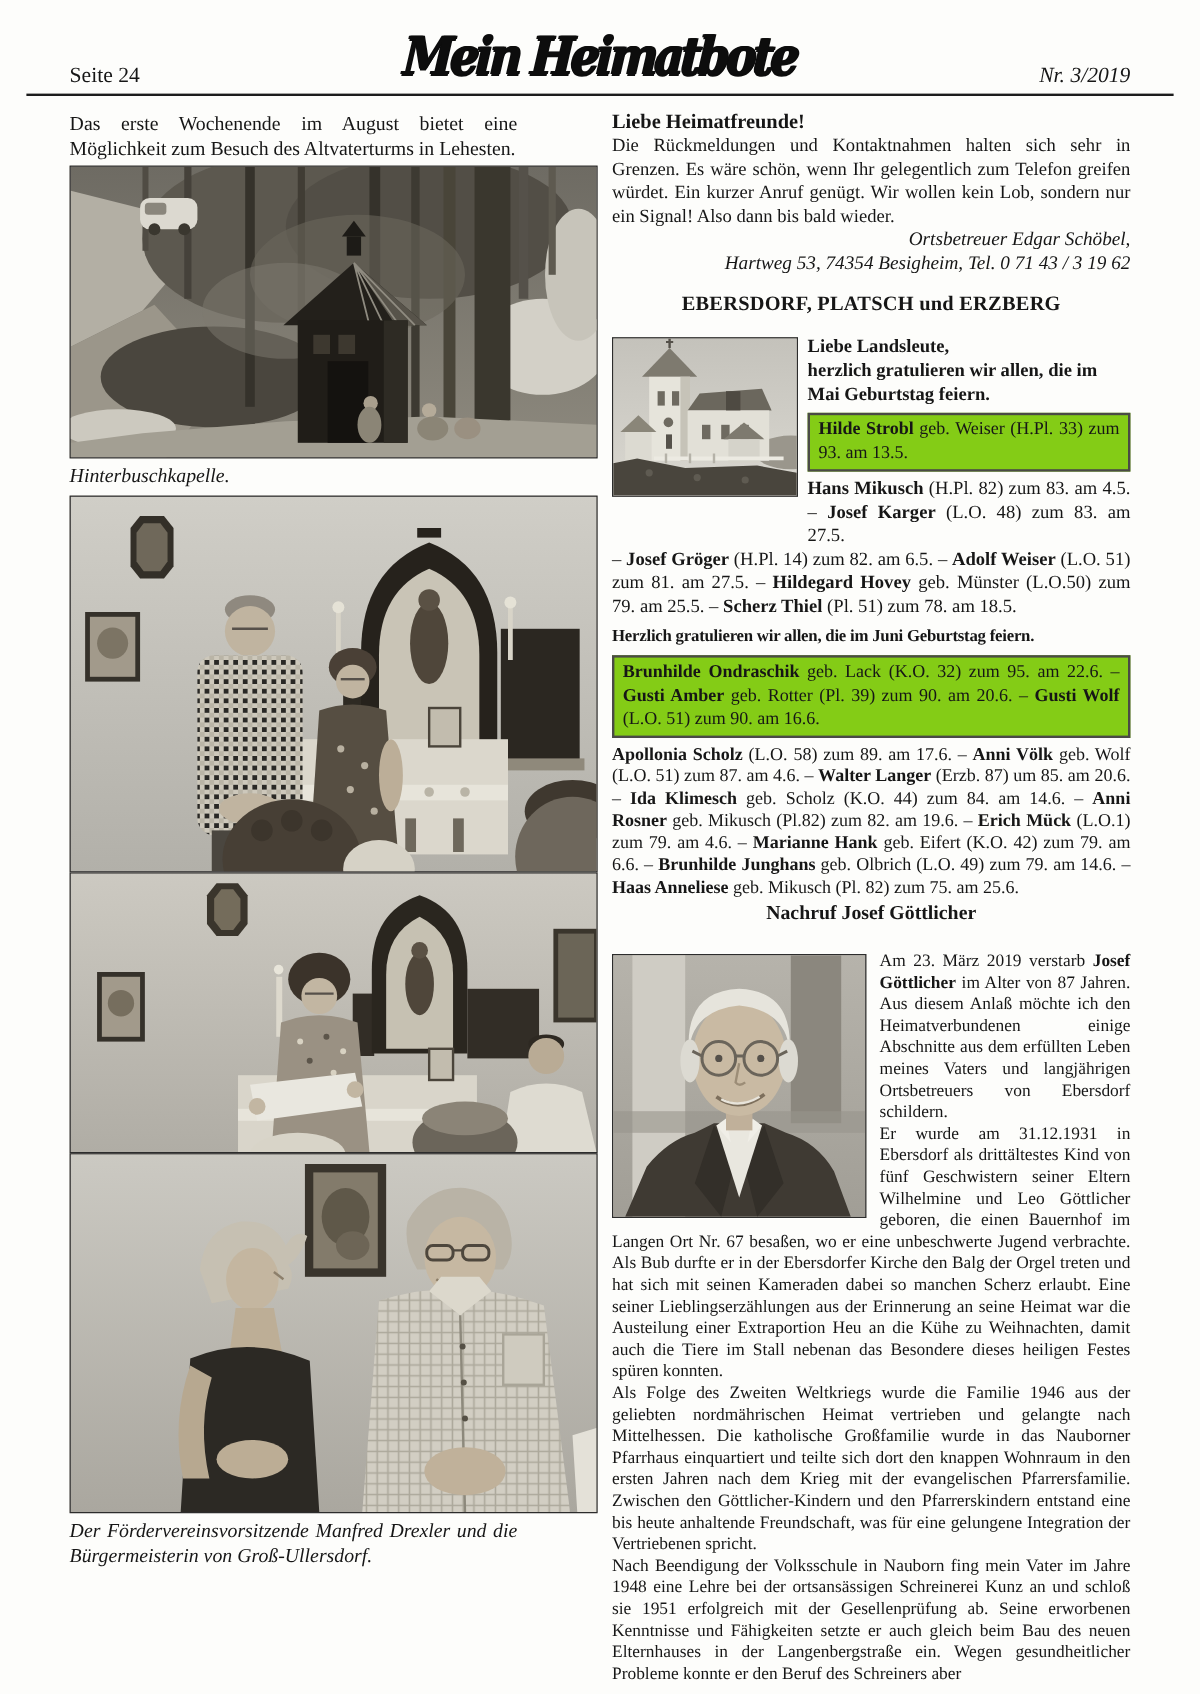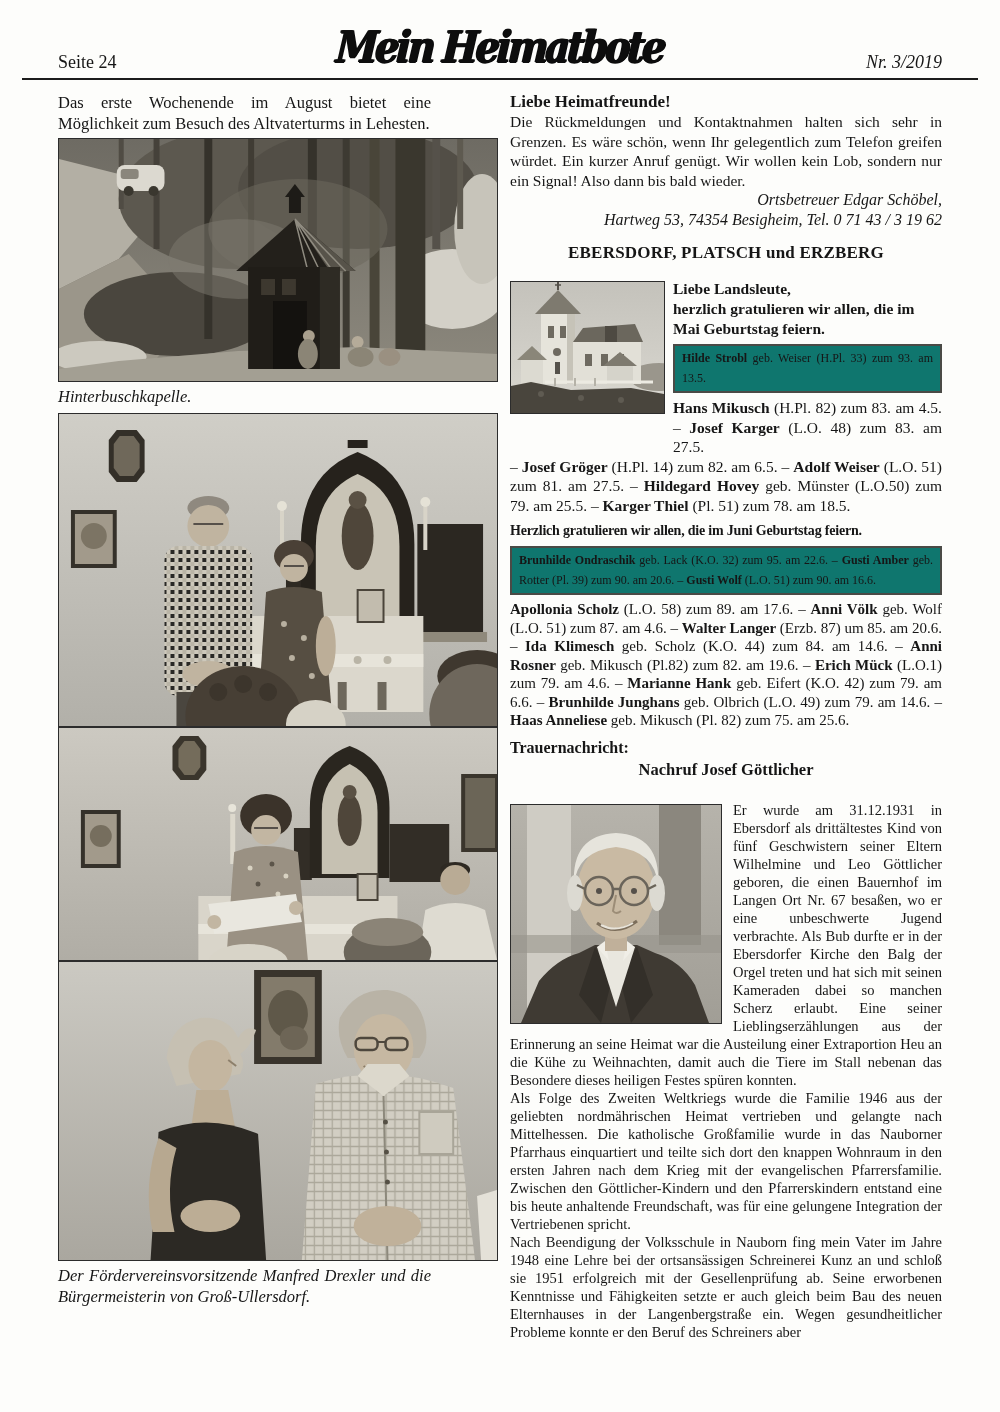--- a/index.html
+++ b/index.html
@@ -35,22 +35,22 @@
 
   .greet-head{font-size:17px;line-height:20px;font-weight:bold;}
   .sig{font-style:italic;text-align:right;font-size:16px;line-height:19.5px;}
   .section-head{font-weight:bold;text-align:center;font-size:17px;line-height:20px;margin-top:14px;letter-spacing:.2px;}
 
   .media{position:relative;margin-top:16px;min-height:148px;}
   .media .photo{position:absolute;left:0;top:2px;width:153px;height:131px;}
   .mtext{margin-left:163px;}
   .mtext .bold{font-size:15.5px;line-height:20px;}
   .bbox{
-    border:2px solid #4a4a46;background:#0f766e;
-    padding:3px 7px;margin:5px 0;font-size:12px;line-height:19.5px;text-align:justify;
+    border:2px solid #4a4a46;background:#84cc16;
+    padding:3px 7px;margin:5px 0;font-size:15px;line-height:19.5px;text-align:justify;
   }
   .nowrap{white-space:nowrap;letter-spacing:-.2px;}
   .june-head{font-weight:bold;font-size:14px;line-height:20px;margin-top:6px;}
   .jlist{font-size:15px;line-height:18.5px;}
   .trauer{font-weight:bold;font-size:16px;line-height:20px;margin-top:8px;}
   .nachruf{font-weight:bold;text-align:center;font-size:16.5px;line-height:20px;margin:2px 0 21px;}
   .obit p{font-size:14.5px;line-height:18px;text-align:justify;}
   .obit .photo{float:left;width:210px;height:218px;margin:3px 11px 3px 0;}
 </style>
 </head>
@@ -332,29 +332,28 @@
         </svg>
       </div>
       <div class="mtext">
         <p class="bold">Liebe Landsleute,</p>
         <p class="bold">herzlich gratulieren wir allen, die im Mai Geburtstag feiern.</p>
         <div class="bbox"><b>Hilde Strobl</b> geb. Weiser (H.Pl. 33) zum 93. am 13.5.</div>
         <p class="rbody j"><b>Hans Mikusch</b> (H.Pl. 82) zum 83. am 4.5. – <b>Josef Karger</b> (L.O. 48) zum 83. am 27.5.</p>
       </div>
     </div>
 
-    <p class="rbody j">– <b>Josef Gröger</b> (H.Pl. 14) zum 82. am 6.5. – <b>Adolf Weiser</b> (L.O. 51) zum 81. am 27.5. – <b>Hildegard Hovey</b> geb. Münster (L.O.50) zum 79. am 25.5. – <b>Karger Thiel</b> (Pl. 51) zum 78. am 18.5.</p>
+    <p class="rbody j">– <b>Josef Gröger</b> (H.Pl. 14) zum 82. am 6.5. – <b>Adolf Weiser</b> (L.O. 51) zum 81. am 27.5. – <b>Hildegard Hovey</b> geb. Münster (L.O.50) zum 79. am 25.5. – <b>Scherz Thiel</b> (Pl. 51) zum 78. am 18.5.</p>
 
     <p class="june-head nowrap">Herzlich gratulieren wir allen, die im Juni Geburtstag feiern.</p>
 
     <div class="bbox"><b>Brunhilde Ondraschik</b> geb. Lack (K.O. 32) zum 95. am 22.6. – <b>Gusti Amber</b> geb. Rotter (Pl. 39) zum 90. am 20.6. – <b>Gusti Wolf</b> (L.O. 51) zum 90. am 16.6.</div>
 
     <p class="jlist j"><b>Apollonia Scholz</b> (L.O. 58) zum 89. am 17.6. – <b>Anni Völk</b> geb. Wolf (L.O. 51) zum 87. am 4.6. – <b>Walter Langer</b> (Erzb. 87) um 85. am 20.6. – <b>Ida Klimesch</b> geb. Scholz (K.O. 44) zum 84. am 14.6. – <b>Anni Rosner</b> geb. Mikusch (Pl.82) zum 82. am 19.6. – <b>Erich Mück</b> (L.O.1) zum 79. am 4.6. – <b>Marianne Hank</b> geb. Eifert (K.O. 42) zum 79. am 6.6. – <b>Brunhilde Junghans</b> geb. Olbrich (L.O. 49) zum 79. am 14.6. – <b>Haas Anneliese</b> geb. Mikusch (Pl. 82) zum 75. am 25.6.</p>
 
-    <p class="trauer">Trauernachricht:</p>
     <p class="nachruf">Nachruf Josef Göttlicher</p>
 
     <div class="obit">
       <div class="photo">
         <svg viewBox="0 0 210 218" preserveAspectRatio="none">
           <defs>
             <linearGradient id="pbg" x1="0" y1="0" x2="0" y2="1">
               <stop offset="0" stop-color="#b6b3ab"></stop>
                 <stop offset="1" stop-color="#a19e96"></stop>
             </linearGradient>
@@ -379,19 +378,20 @@
           <line x1="102" y1="84" x2="109" y2="84" stroke="#6a645a" stroke-width="2.5"></line>
           <line x1="74" y1="84" x2="66" y2="80" stroke="#6a645a" stroke-width="2.5"></line>
           <line x1="137" y1="84" x2="145" y2="80" stroke="#6a645a" stroke-width="2.5"></line>
           <circle cx="88" cy="86" r="3" fill="#55504a"></circle>
           <circle cx="123" cy="86" r="3" fill="#55504a"></circle>
           <path d="M105,90 L102,106 Q105,110 110,106" stroke="#9c8d77" stroke-width="2" fill="none"></path>
           <path d="M86,118 Q105,132 126,116" stroke="#7d6f5c" stroke-width="3" fill="none"></path>
           <path d="M90,120 Q105,128 122,118" stroke="#e8e4da" stroke-width="2" fill="none"></path>
         </svg>
       </div>
+      <p>Am 23. März 2019 verstarb <b>Josef Göttlicher</b> im Alter von 87 Jahren. Aus diesem Anlaß möchte ich den Heimatverbundenen einige Abschnitte aus dem erfüllten Leben meines Vaters und langjährigen Ortsbetreuers von Ebersdorf schildern.</p>
       <p>Er wurde am 31.12.1931 in Ebersdorf als drittältestes Kind von fünf Geschwistern seiner Eltern Wilhelmine und Leo Göttlicher geboren, die einen Bauernhof im Langen Ort Nr. 67 besaßen, wo er eine unbeschwerte Jugend verbrachte. Als Bub durfte er in der Ebersdorfer Kirche den Balg der Orgel treten und hat sich mit seinen Kameraden dabei so manchen Scherz erlaubt. Eine seiner Lieblingserzählungen aus der Erinnerung an seine Heimat war die Austeilung einer Extraportion Heu an die Kühe zu Weihnachten, damit auch die Tiere im Stall nebenan das Besondere dieses heiligen Festes spüren konnten.</p>
       <p>Als Folge des Zweiten Weltkriegs wurde die Familie 1946 aus der geliebten nordmährischen Heimat vertrieben und gelangte nach Mittelhessen. Die katholische Großfamilie wurde in das Nauborner Pfarrhaus einquartiert und teilte sich dort den knappen Wohnraum in den ersten Jahren nach dem Krieg mit der evangelischen Pfarrersfamilie. Zwischen den Göttlicher-Kindern und den Pfarrerskindern entstand eine bis heute anhaltende Freundschaft, was für eine gelungene Integration der Vertriebenen spricht.</p>
       <p>Nach Beendigung der Volksschule in Nauborn fing mein Vater im Jahre 1948 eine Lehre bei der ortsansässigen Schreinerei Kunz an und schloß sie 1951 erfolgreich mit der Gesellenprüfung ab. Seine erworbenen Kenntnisse und Fähigkeiten setzte er auch gleich beim Bau des neuen Elternhauses in der Langenbergstraße ein. Wegen gesundheitlicher Probleme konnte er den Beruf des Schreiners aber</p>
     </div>
   </div>
 
 </div>
 
 </body></html>

